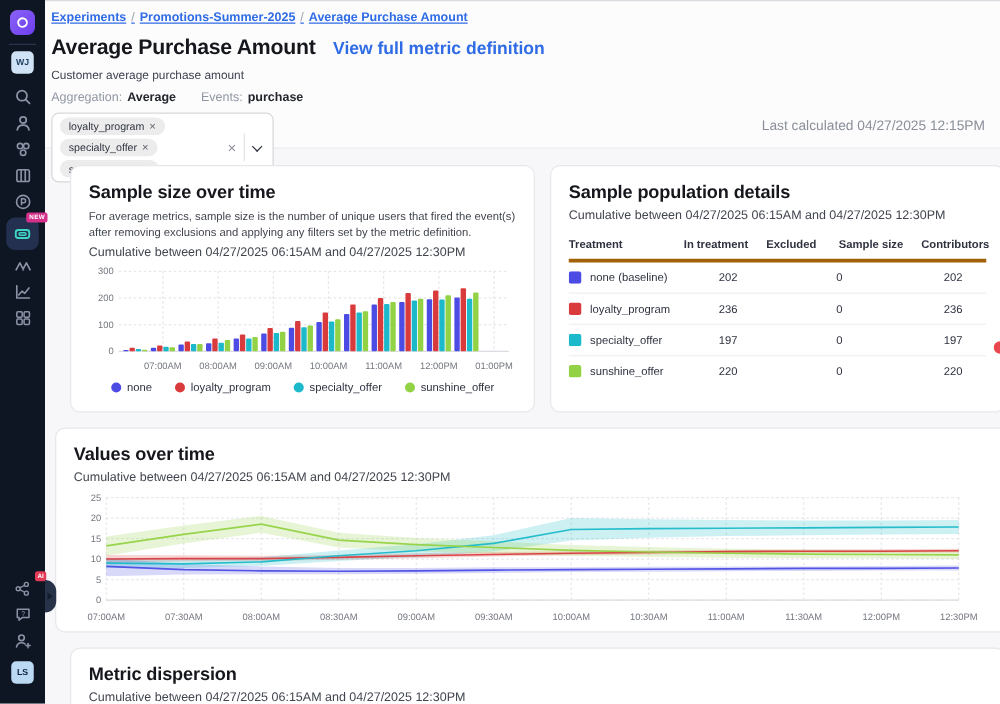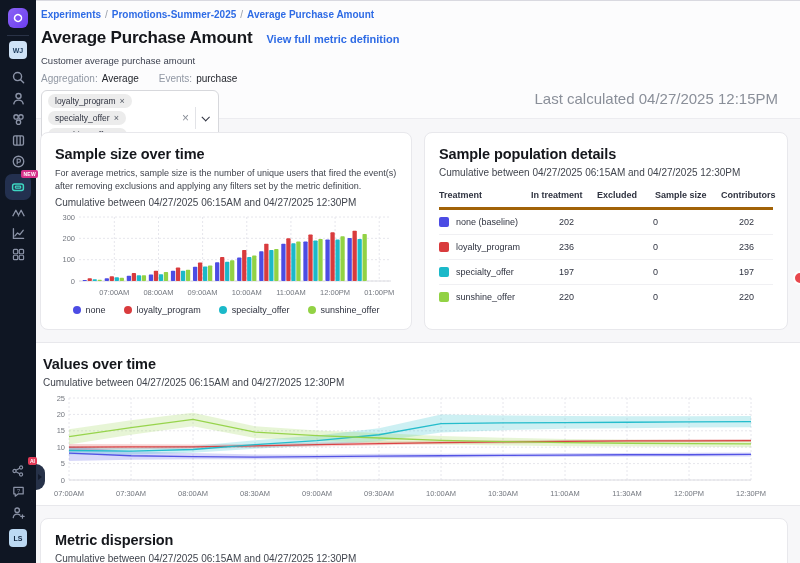--- a/index.html
+++ b/index.html
@@ -27,47 +27,47 @@
   .flap { position:absolute; left:36px; top:464px; width:9px; height:26px; background:#273249;
           border-radius:0 13px 13px 0; display:flex; align-items:center; z-index:7; }
   .flap i { display:block; width:0; height:0; border-top:3px solid transparent; border-bottom:3px solid transparent;
             border-left:4px solid #131b2c; margin-left:2px; }
   .right-tab { position:absolute; right:-7px; top:271px; width:14px; height:14px; border-radius:50%;
                background:#e8484d; border:2px solid #fff; z-index:6; }
 
   
   .header { position:absolute; left:36px; top:0; right:0; height:119px; background:#fcfcfd;
             border-top:1px solid #d9d9e0; border-bottom:1px solid #ececf0; padding:8px 12px 0 5px; }
-  .crumbs { font-size:10px; font-weight:bold; color:#2e6be5; }
+  .crumbs { font-size:10px; font-weight:bold; color:#2e6be5;text-decoration:underline; }
   .crumbs .sep { color:#9aa0ab; font-weight:normal; margin:0 4px; }
   .title-row { margin-top:8px; display:flex; align-items:baseline; gap:14px; }
   .title-row h1 { font-size:17px; font-weight:bold; color:#15171c; letter-spacing:-.2px; }
-  .metric-link { font-size:11px; font-weight:bold; color:#2e6be5; cursor:pointer; }
+  .metric-link { font-size:14px; font-weight:bold; color:#2e6be5; cursor:pointer; }
   .subtitle { margin-top:7px; font-size:9.5px; color:#3d4250; }
   .agg-row { margin-top:7px; font-size:10px; display:flex; align-items:center; }
   .agg-row .lbl { color:#9097a3; margin-right:4px; }
-  .agg-row .val { color:#23262d; font-weight:normal;text-align:right; }
+  .agg-row .val { color:#23262d; font-weight:bold;text-align:right; }
   .agg-row .gap { width:20px; }
   .cmp-row { margin-top:6px; display:flex; align-items:center; }
   .cmp-label { font-size:10px; color:#3d4250; width:90px; }
   .cmp-box { display:flex; align-items:center; border:1px solid #d7d8dc; border-radius:6px; background:#fff;
              padding:3px 4px 3px 6px; width:178px; min-height:36px; }
   .chips { flex:1; display:flex; flex-wrap:wrap; gap:3px; }
   .chip { background:#ececec; border-radius:9px; font-size:8.5px; color:#2f3340; padding:2px 7px;
           display:flex; align-items:center; gap:4px; cursor:pointer; white-space:nowrap; }
   .chip .x { color:#565b66; font-size:9px; }
   .clear-x { color:#8a8f99; font-size:12px; padding:0 6px; cursor:pointer; }
   .box-div { width:1px; height:22px; background:#e2e3e7; }
   .chev { padding:0 6px; cursor:pointer; }
   .chev::after { content:""; display:block; width:5px; height:5px; border-right:1.5px solid #2f3340;
                  border-bottom:1.5px solid #2f3340; transform:rotate(45deg) translateY(-1px); }
-  .last-calc { position:absolute; right:22px; bottom:11px; font-size:15px; color:#8a8f99; }
+  .last-calc { position:absolute; right:12px; bottom:11px; font-size:11px; color:#8a8f99; }
 
   
-  .card { position:absolute; background:#fff; border:1px solid #e8e8ec; border-radius:8px; padding:13px 14px; }
+  .card { position:absolute; background:#fff; border:1px solid #e8e8ec; border-radius:8px; padding:13px 14px;margin-left:16px; }
   #card-sample { left:40px; top:132px; width:372px; height:198px; }
   #card-pop    { left:424px; top:132px; width:364px; height:198px; }
   #card-values { left:28px; top:342px; width:784px; height:164px; }
   #card-disp   { left:40px; top:518px; width:748px; height:70px; }
   .card h2 { font-size:14.5px; font-weight:bold; color:#15171c; letter-spacing:-.1px; }
   .card .desc { font-size:9px; color:#41454e; margin-top:5px; line-height:1.4; }
   .card .cum  { font-size:10px; color:#41454e; margin-top:5px; }
   svg { overflow:visible; }
   #bar-svg { margin-top:3px; display:block; }
   #line-svg { margin-top:6px; display:block; }

